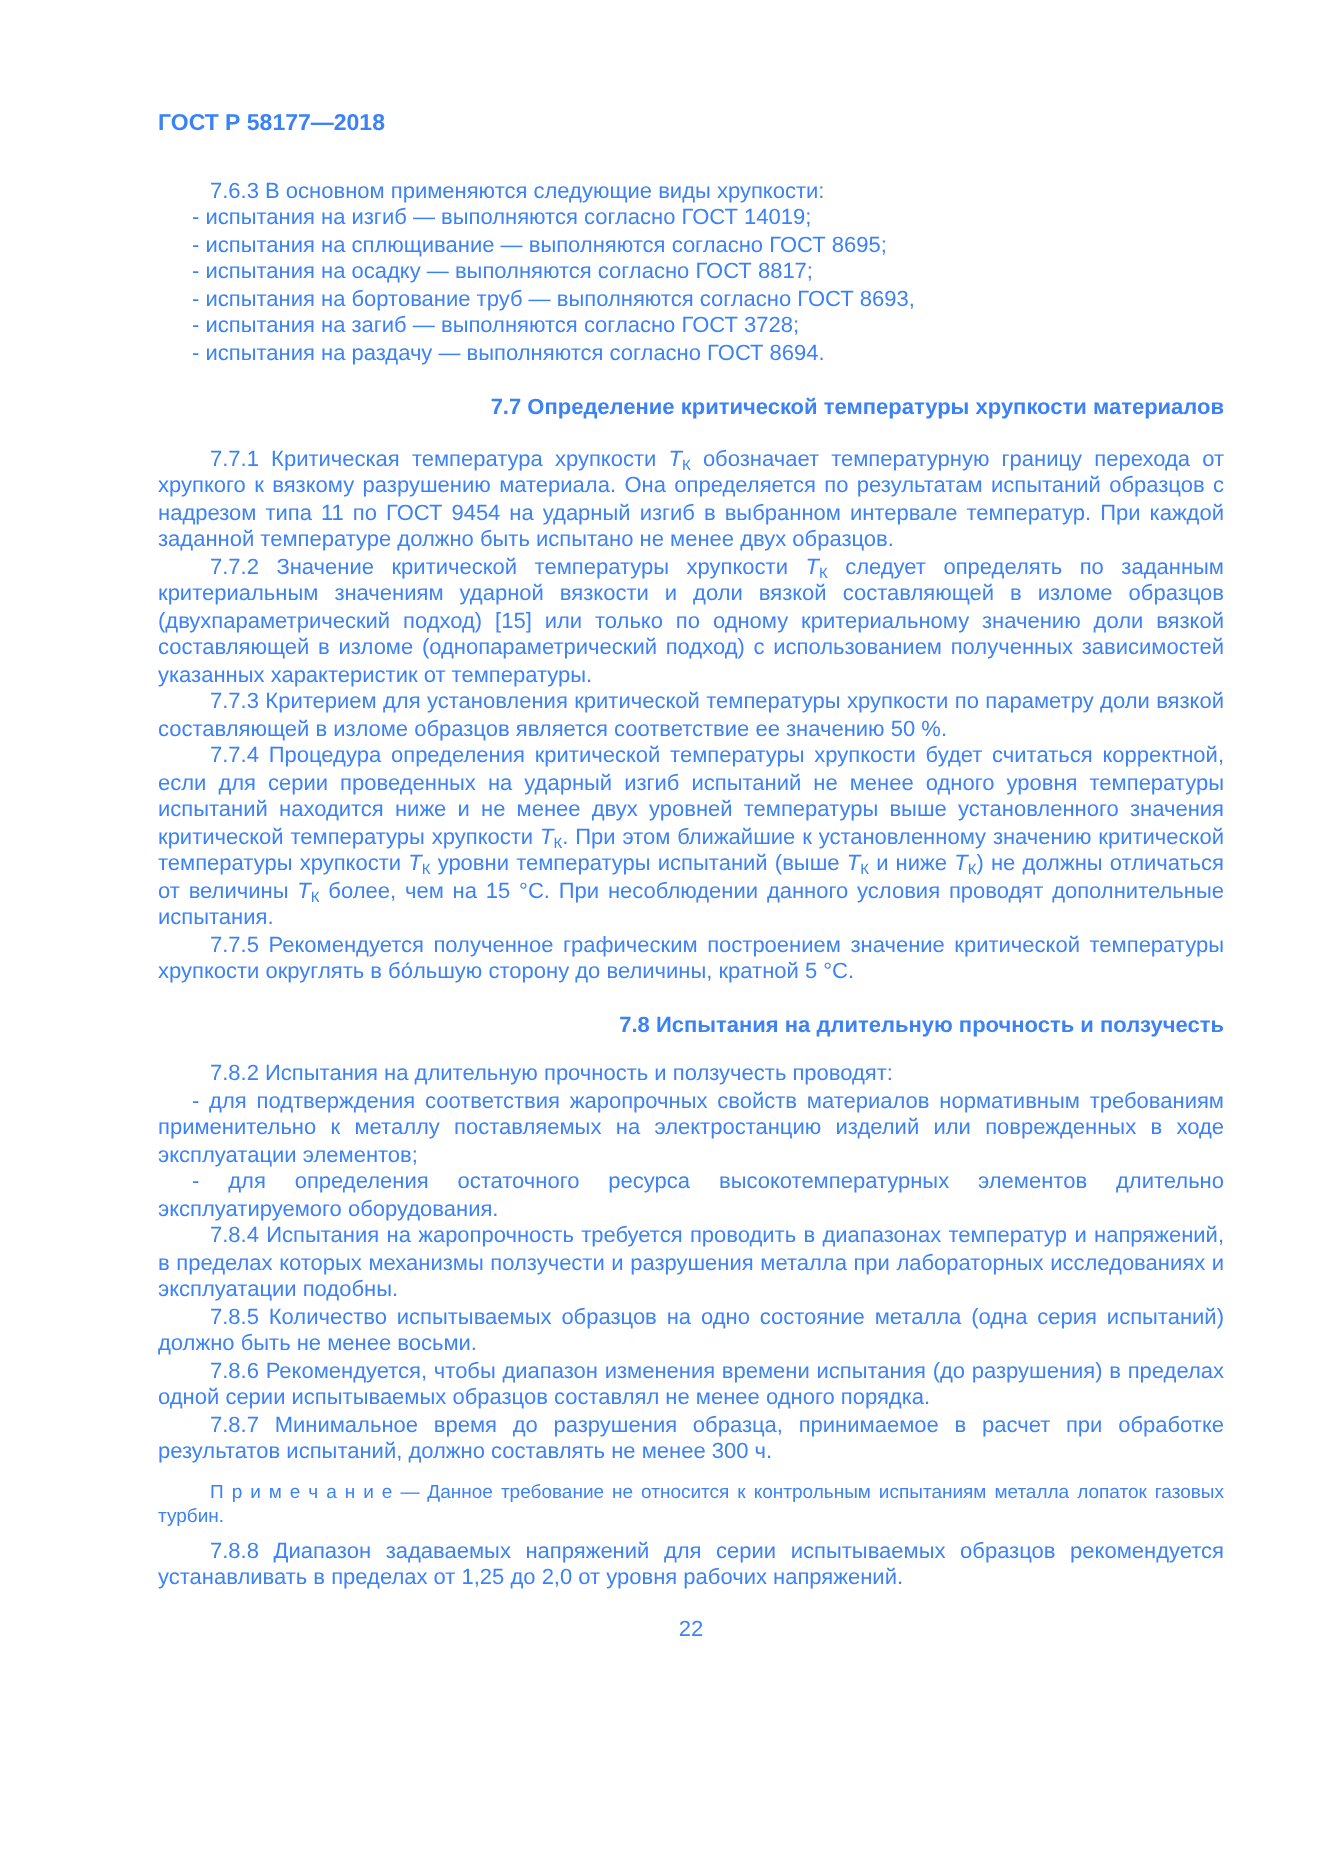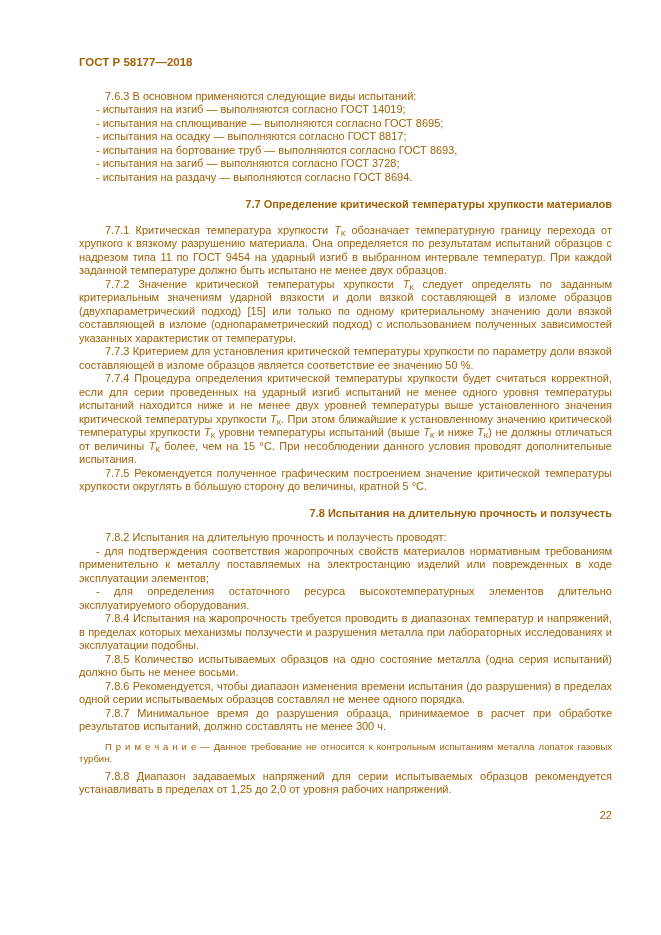--- a/index.html
+++ b/index.html
@@ -1,21 +1,21 @@
 <!DOCTYPE html>
 <html lang="ru"><head>
 <meta charset="utf-8">
 <style>
   html, body { margin: 0; padding: 0; background: #ffffff; }
   .page {
     position: relative;
     width: 661px;
     height: 935px;
     background: #ffffff;
-    color: #a16207;
+    color: #3b82f6;
     font-family: "Liberation Sans", sans-serif;
     overflow: hidden;
   }
   .content {
     position: absolute;
     left: 79px;
     top: 56px;
     width: 533px;
     font-size: 11px;
     line-height: 13.5px;
@@ -36,38 +36,38 @@
     text-indent: 26px;
     text-align: right;
   }
   h2.sec-heading.second { margin: 13px 0 11px 0; }
   p.note {
     font-size: 9.5px;
     line-height: 12px;
     margin: 7px 0 5px 0;
     text-indent: 26px;
   }
-  .page-number { margin: 12px 0 0 0; text-align: right; text-indent: 0; }
+  .page-number { margin: 12px 0 0 0; text-align: center; text-indent: 0; }
   .content i { font-style: italic; }
   .content sub {
     font-size: 7.5px;
     line-height: 0;
     vertical-align: -2px;
     font-style: normal;
   }
 </style>
 </head>
 <body>
 
 <div class="page">
   <div class="content">
 
     <div class="doc-header">ГОСТ Р 58177—2018</div>
 
-    <p class="para">7.6.3 В основном применяются следующие виды испытаний:</p>
+    <p class="para">7.6.3 В основном применяются следующие виды хрупкости:</p>
     <p class="li">- испытания на изгиб — выполняются согласно ГОСТ 14019;</p>
     <p class="li">- испытания на сплющивание — выполняются согласно ГОСТ 8695;</p>
     <p class="li">- испытания на осадку — выполняются согласно ГОСТ 8817;</p>
     <p class="li">- испытания на бортование труб — выполняются согласно ГОСТ 8693,</p>
     <p class="li">- испытания на загиб — выполняются согласно ГОСТ 3728;</p>
     <p class="li">- испытания на раздачу — выполняются согласно ГОСТ 8694.</p>
 
     <h2 class="sec-heading">7.7 Определение критической температуры хрупкости материалов</h2>
 
     <p class="para">7.7.1 Критическая температура хрупкости <i>T</i><sub>К</sub> обозначает температурную границу перехода от хрупкого к вязкому разрушению материала. Она определяется по результатам испытаний образцов с надрезом типа 11 по ГОСТ 9454 на ударный изгиб в выбранном интервале температур. При каждой заданной температуре должно быть испытано не менее двух образцов.</p>

